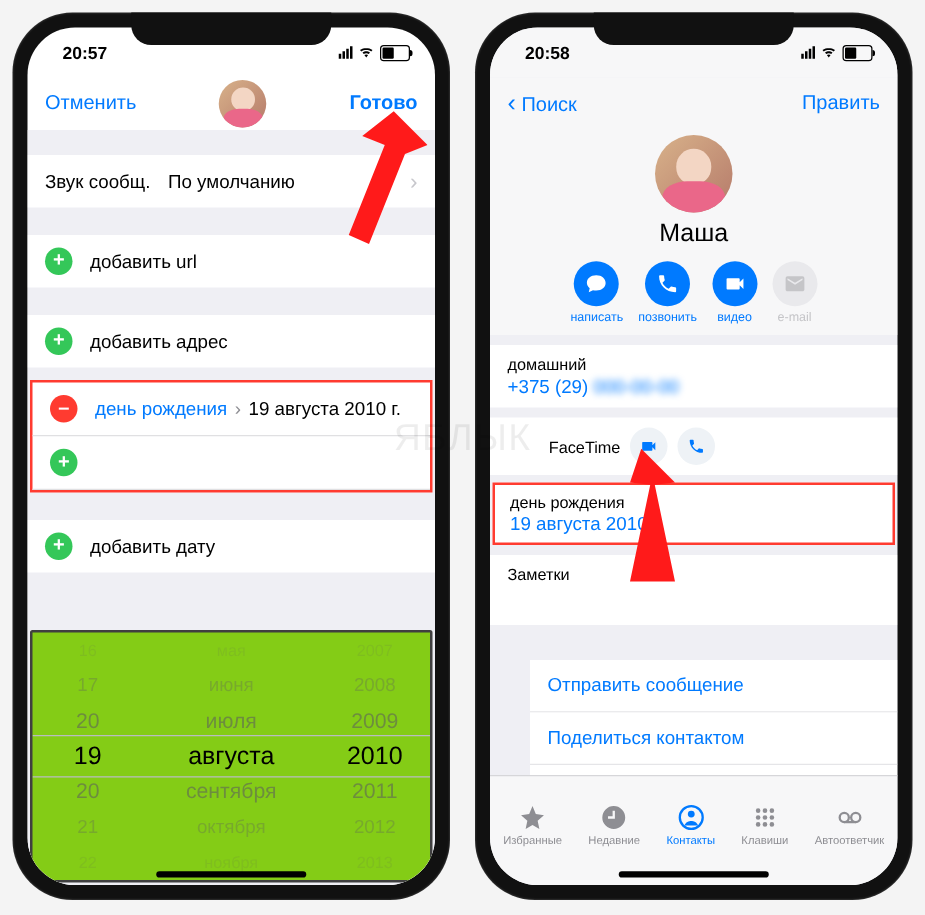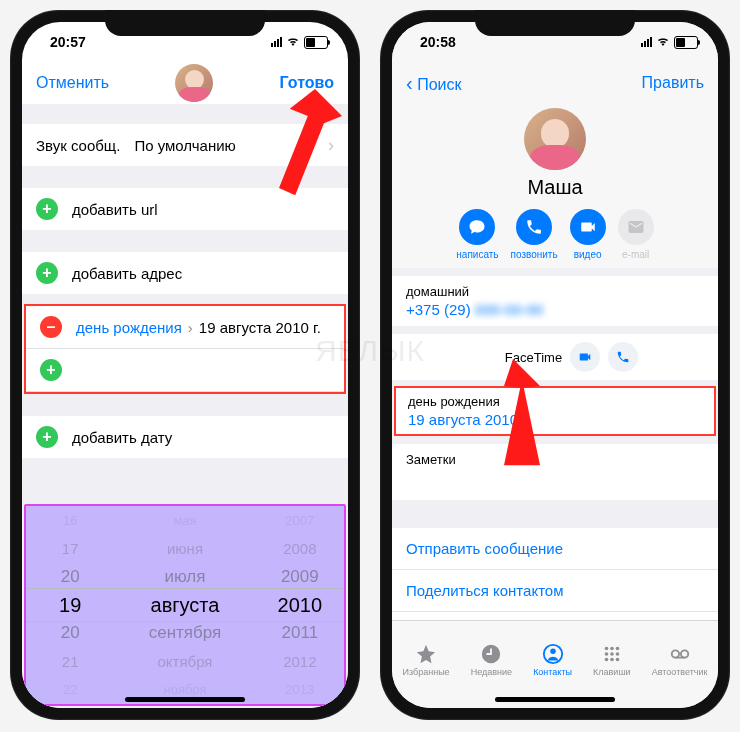--- a/index.html
+++ b/index.html
@@ -134,22 +134,22 @@
     color:#fff;font-weight:700;font-size:16px;margin-right:14px;flex-shrink:0;
   }
   .plus-circ{background:#34c759}
   .minus-circ{background:#ff3b30}
   .birthday-row-wrap { border: 2px solid #ff3b30; margin: 10px 2px 0 2px; background:#fff; }
   .birthday-row-wrap .row { border-bottom: 1px solid #e0e0e2; }
 
   
   .picker-wrap {
     margin: 46px 2px 2px 2px;
-    border: 2px solid #d946ef;
-    background: #c4b5fd;
+    border: 2px solid #404040;
+    background: #84cc16;
     flex: 1;
     display: flex;
     position: relative;
     overflow: hidden;
     border-radius: 2px;
   }
   .picker-col {
     flex: 1;
     display: flex;
     flex-direction: column;
@@ -212,21 +212,21 @@
     width: 36px;height:36px;border-radius:50%;
     background:#007aff;display:flex;align-items:center;justify-content:center;
   }
   .action.disabled .action-ic { background:#e9e9ec;}
   .action-ic svg { fill:#fff; width:18px;height:18px;}
   .action.disabled .action-ic svg { fill:#c5c5c8;}
 
   .info-block { background:#fff; padding: 8px 14px; margin-top: 8px; }
   .info-block .field-label { font-size: 13px; color:#000; }
   .info-block .field-value { font-size: 15px; color:#007aff; margin-top: 2px;}
-  .info-flex { display:flex; justify-content:center; align-items:center;padding-left:47px;}
+  .info-flex { display:flex; justify-content:flex-start; align-items:center;padding-left:47px;}
   .mini-ic {
     width: 30px;height:30px;border-radius:50%;
     background:#eef2f6;display:flex;align-items:center;justify-content:center;margin-left:8px;
   }
   .mini-ic svg{width:14px;height:14px;fill:#007aff;}
   .blurred {
     filter: blur(3px);
     color:#007aff;
   }
   .bday-highlight {
@@ -235,21 +235,21 @@
     background:#fff;
     padding: 6px 12px;
     position: relative;
   }
   .bday-highlight .field-label{font-size:13px;}
   .bday-highlight .field-value{font-size:15px;color:#007aff;margin-top:2px;}
   .link-row {
     background:#fff; padding:12px 14px; font-size:15px;color:#007aff;
     border-bottom:1px solid #e5e5e8;
   }
-  .link-group{ margin-top: 28px;}
+  .link-group{ margin-top: 28px; padding-left: 32px;}
 
   
   .tab-bar {
     height: 65px;
     background: #f7f7f8;
     border-top:1px solid #d6d6d9;
     display:flex; justify-content:space-around; align-items:flex-start;
     padding-top:22px;
     flex-shrink:0;
   }

